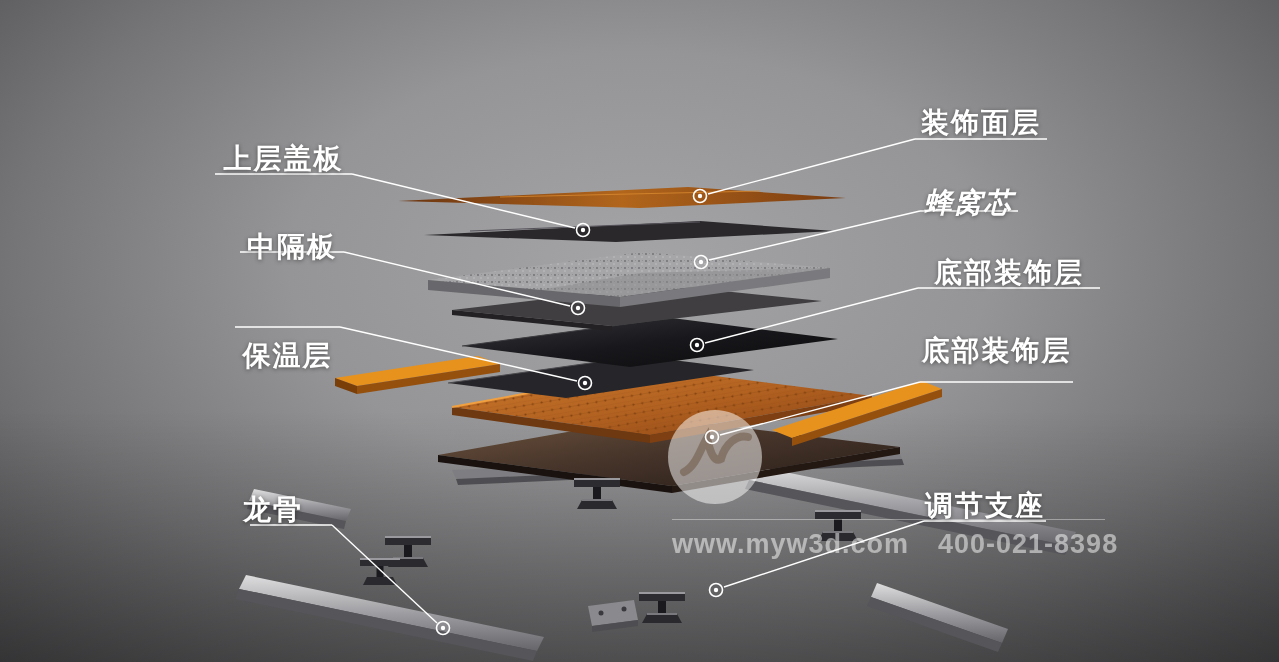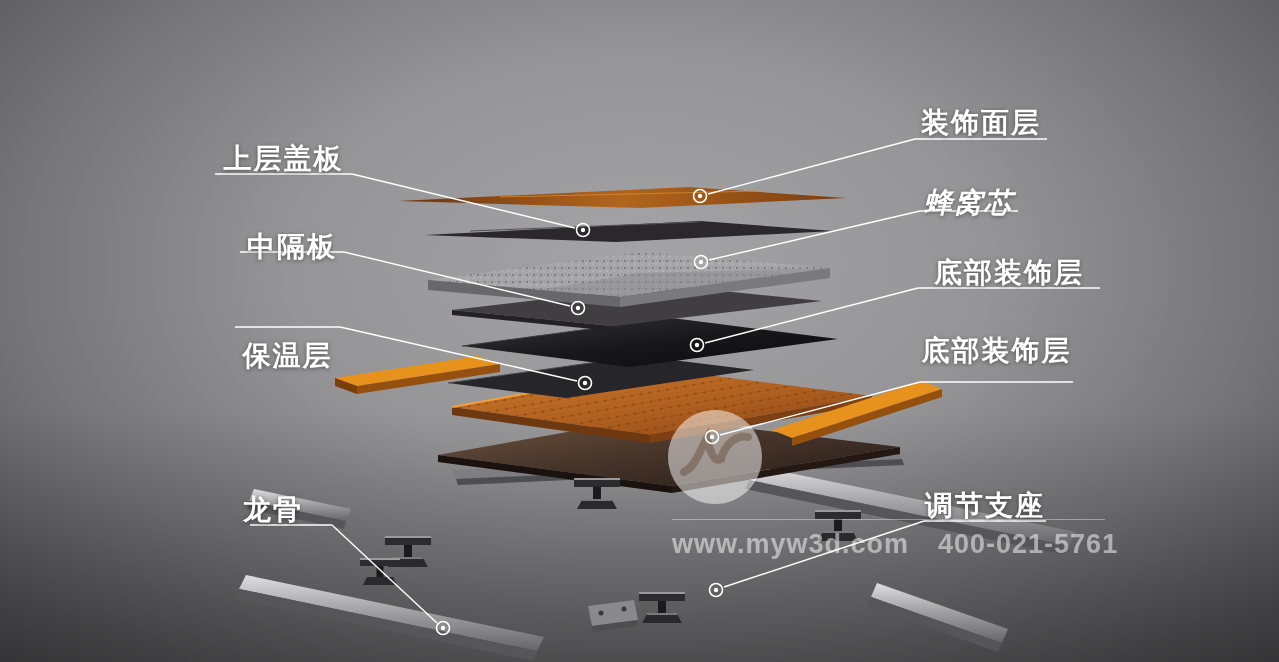--- a/index.html
+++ b/index.html
@@ -197,21 +197,21 @@
     </g>
   </svg>
 
   <div class="watermark">
     <svg class="wm-logo" width="106" height="106" viewBox="0 0 106 106">
       <circle cx="53" cy="53" r="47" fill="rgba(255,255,255,0.5)"></circle>
       <path d="M22 68 C34 62 38 46 45 34 C49 52 53 58 59 55 C63 40 75 30 86 33" fill="none" stroke="rgba(110,88,70,0.55)" stroke-width="8" stroke-linecap="round"></path>
     </svg>
     <div class="wm-divider"></div>
     <div class="wm-site">www.myw3d.com</div>
-    <div class="wm-phone">400-021-5761</div>
+    <div class="wm-phone">400-021-8398</div>
   </div>
 
   <svg class="annot" width="1279" height="662" viewBox="0 0 1279 662" stroke="#ffffff" stroke-width="1.4" fill="none">
     <g>
       <line x1="915" y1="139" x2="1047" y2="139"></line>
       <line x1="915" y1="139" x2="708" y2="194"></line>
       <circle cx="700" cy="196" r="6.5" stroke-width="1.6"></circle>
       <circle cx="700" cy="196" r="2.2" fill="#ffffff" stroke="none"></circle>
     </g>
     <g>

